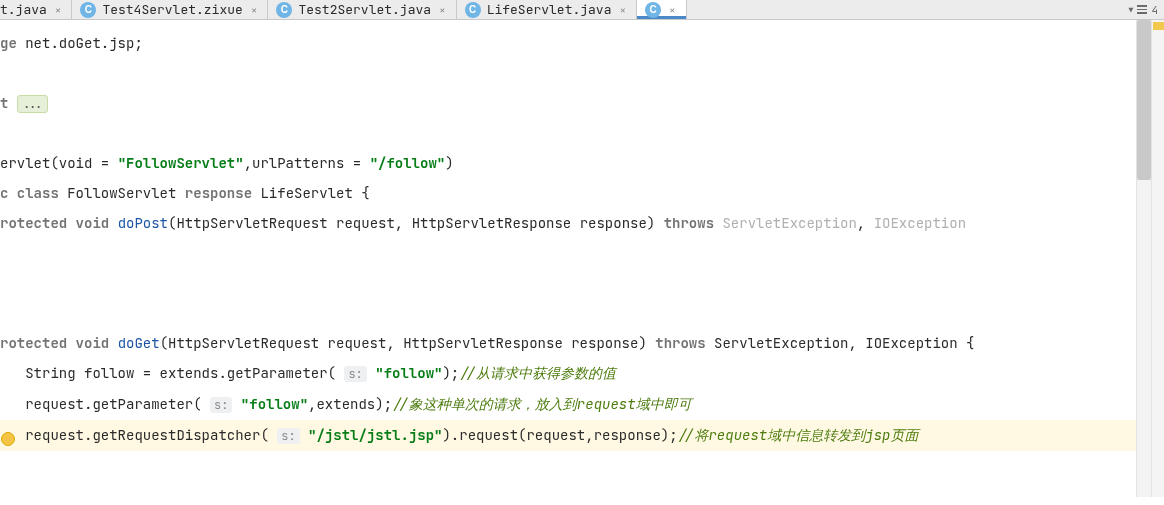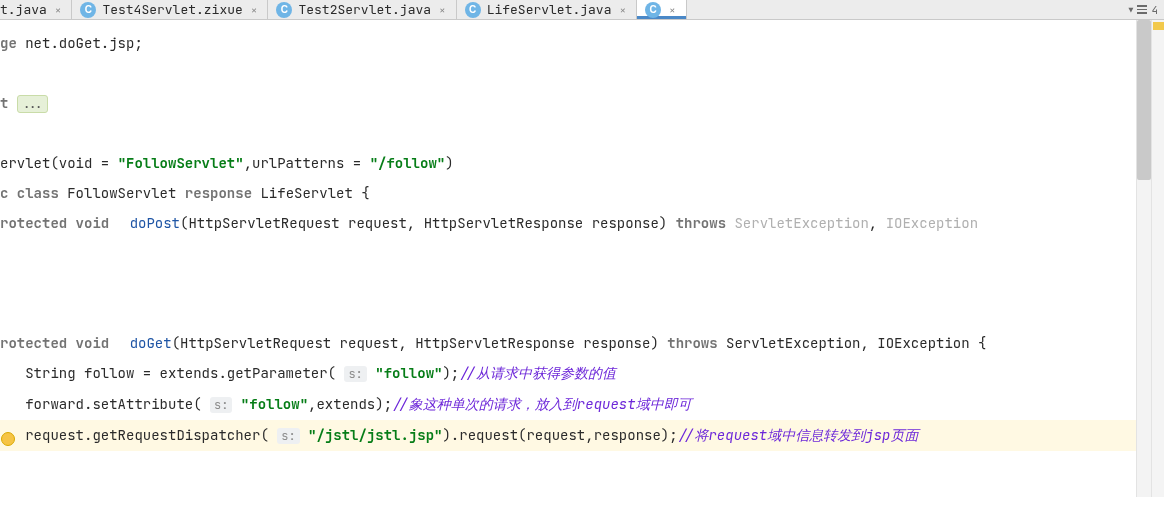--- a/index.html
+++ b/index.html
@@ -71,22 +71,22 @@
       font-family:inherit;
       font-size:14px;
       line-height:30px;
       white-space:pre;
       color:#2b2b2b;
       padding-top:4px;
     }
     
     .kw   { color:#737373; font-weight:bold; }  
     .str  { color:#067D17; font-weight:bold; }                    
-    .name { color:#1F55A5;margin-left:12px; }                    
-    .cmt  { color:#6d28d9; font-style:italic; } 
+    .name { color:#1F55A5; }                    
+    .cmt  { color:#4d7c0f; font-style:italic; } 
     .dim  { color:#b0b0b0; }                    
     .hint { color:#8c8c8c; background:#eef0f2; padding:0 4px;border-radius:3px;font-size:12px;}
     .fold {
       background:#E6F0D8;border:1px solid #c9dca8;font-size:12px;
       padding:0 4px;border-radius:3px;color:#555;display:inline-block;height:18px;line-height:16px;
     }
     .highlight-line {
       display:inline-block;
       background:#FFF9E3;
       width:100%;
@@ -174,16 +174,16 @@
 <span class="kw">t</span> <span class="fold">...</span>
 
 <span>ervlet</span>(<span>void = </span><span class="str">"FollowServlet"</span><span>,urlPatterns = </span><span class="str">"/follow"</span>)
 <span class="kw">c</span> <span class="kw">class</span> <span>FollowServlet</span> <span class="kw">response</span> <span>LifeServlet</span> <span>{</span>
 <span class="kw">rotected</span> <span class="kw">void</span> <span class="name">doPost</span><span>(HttpServletRequest request, HttpServletResponse response)</span> <span class="kw">throws</span> <span class="dim">ServletException</span>, <span class="dim">IOException</span>
 
 
 
 <span class="kw">rotected</span> <span class="kw">void</span> <span class="name">doGet</span><span>(HttpServletRequest request, HttpServletResponse response)</span> <span class="kw">throws</span> <span>ServletException</span>, <span>IOException</span> <span>{</span>
    <span>String follow = extends.getParameter(</span> <span class="hint">s:</span> <span class="str">"follow"</span><span>);</span><span class="cmt">//从请求中获得参数的值</span>
-   <span>forward.setAttribute(</span> <span class="hint">s:</span> <span class="str">"follow"</span><span>,extends);</span><span class="cmt">//象这种单次的请求，放入到request域中即可</span>
+   <span>request.getParameter(</span> <span class="hint">s:</span> <span class="str">"follow"</span><span>,extends);</span><span class="cmt">//象这种单次的请求，放入到request域中即可</span>
 <span class="highlight-line">   <span>request.getRequestDispatcher(</span> <span class="hint">s:</span> <span class="str">"/jstl/jstl.jsp"</span><span>).request(request,response);</span><span class="cmt">//将request域中信息转发到jsp页面</span></span>
 </pre>
 </div>
 
 </body></html>

